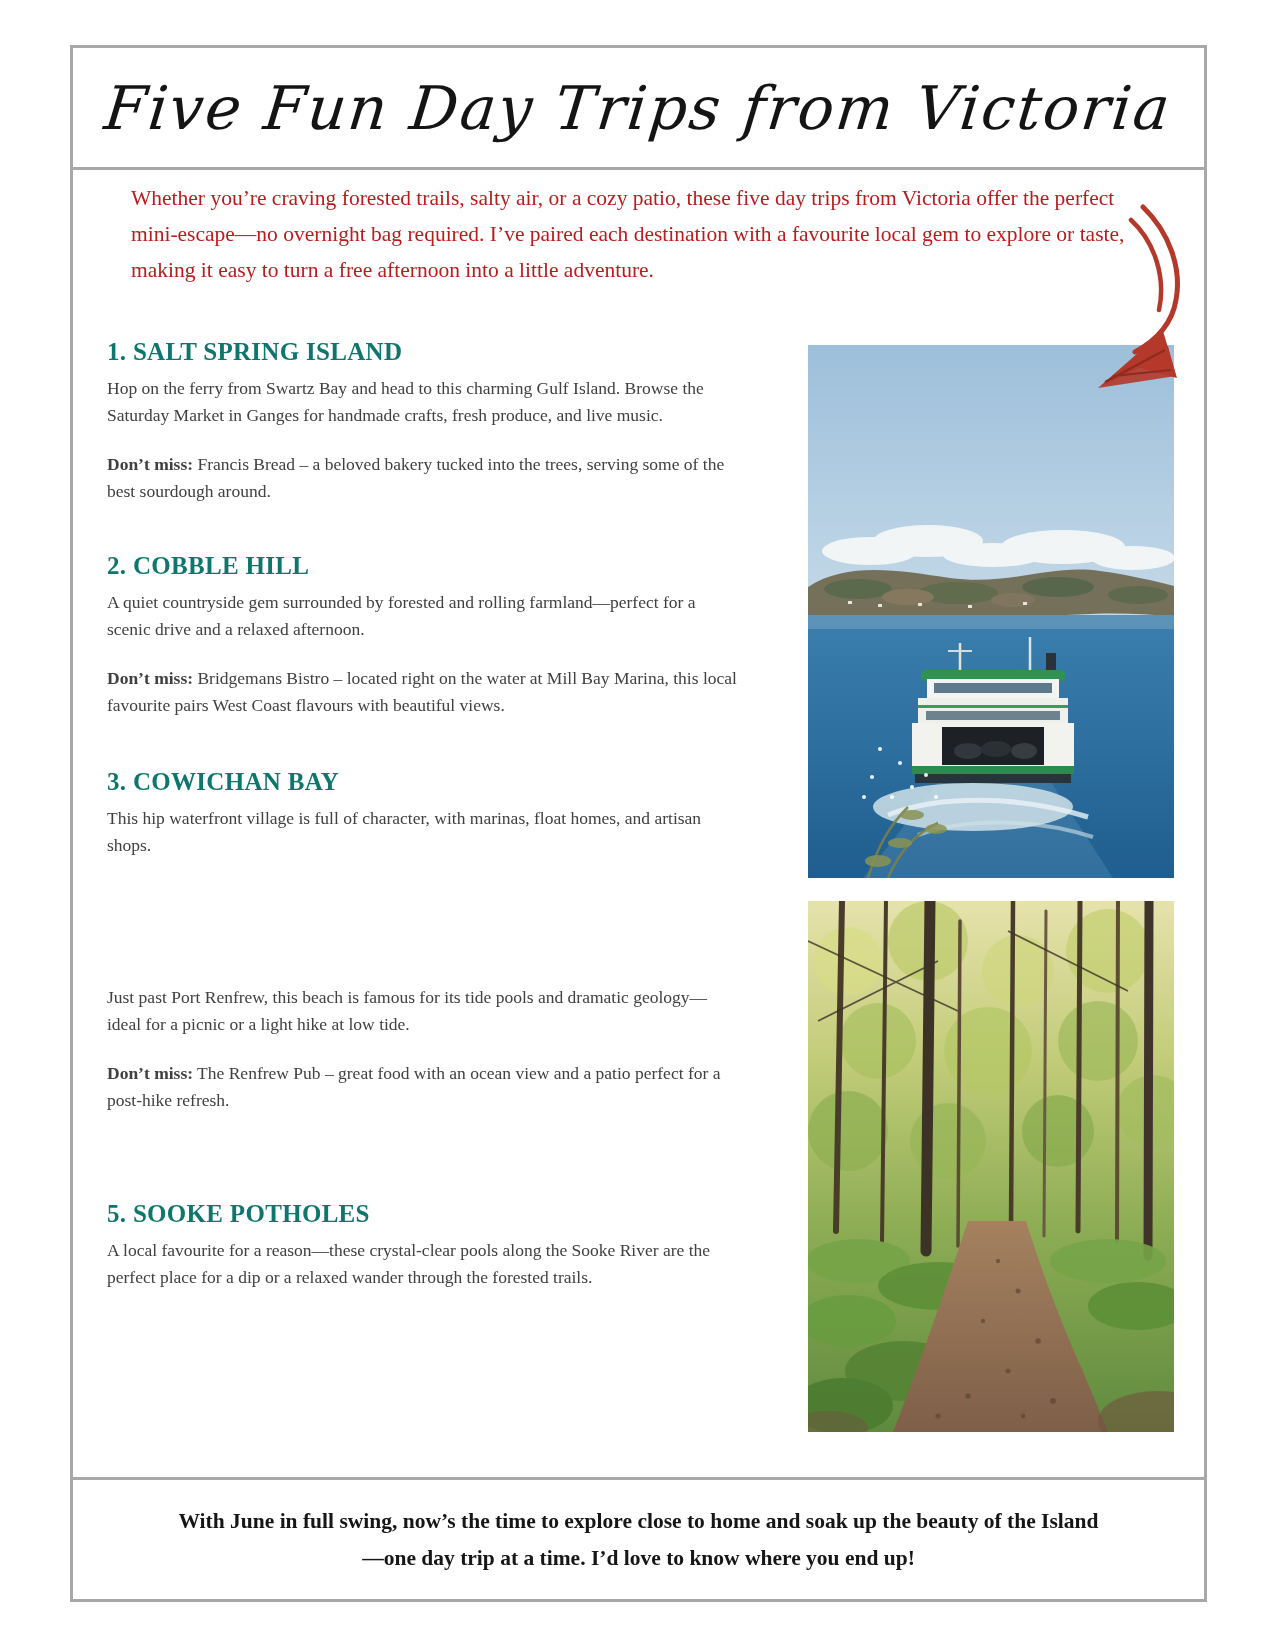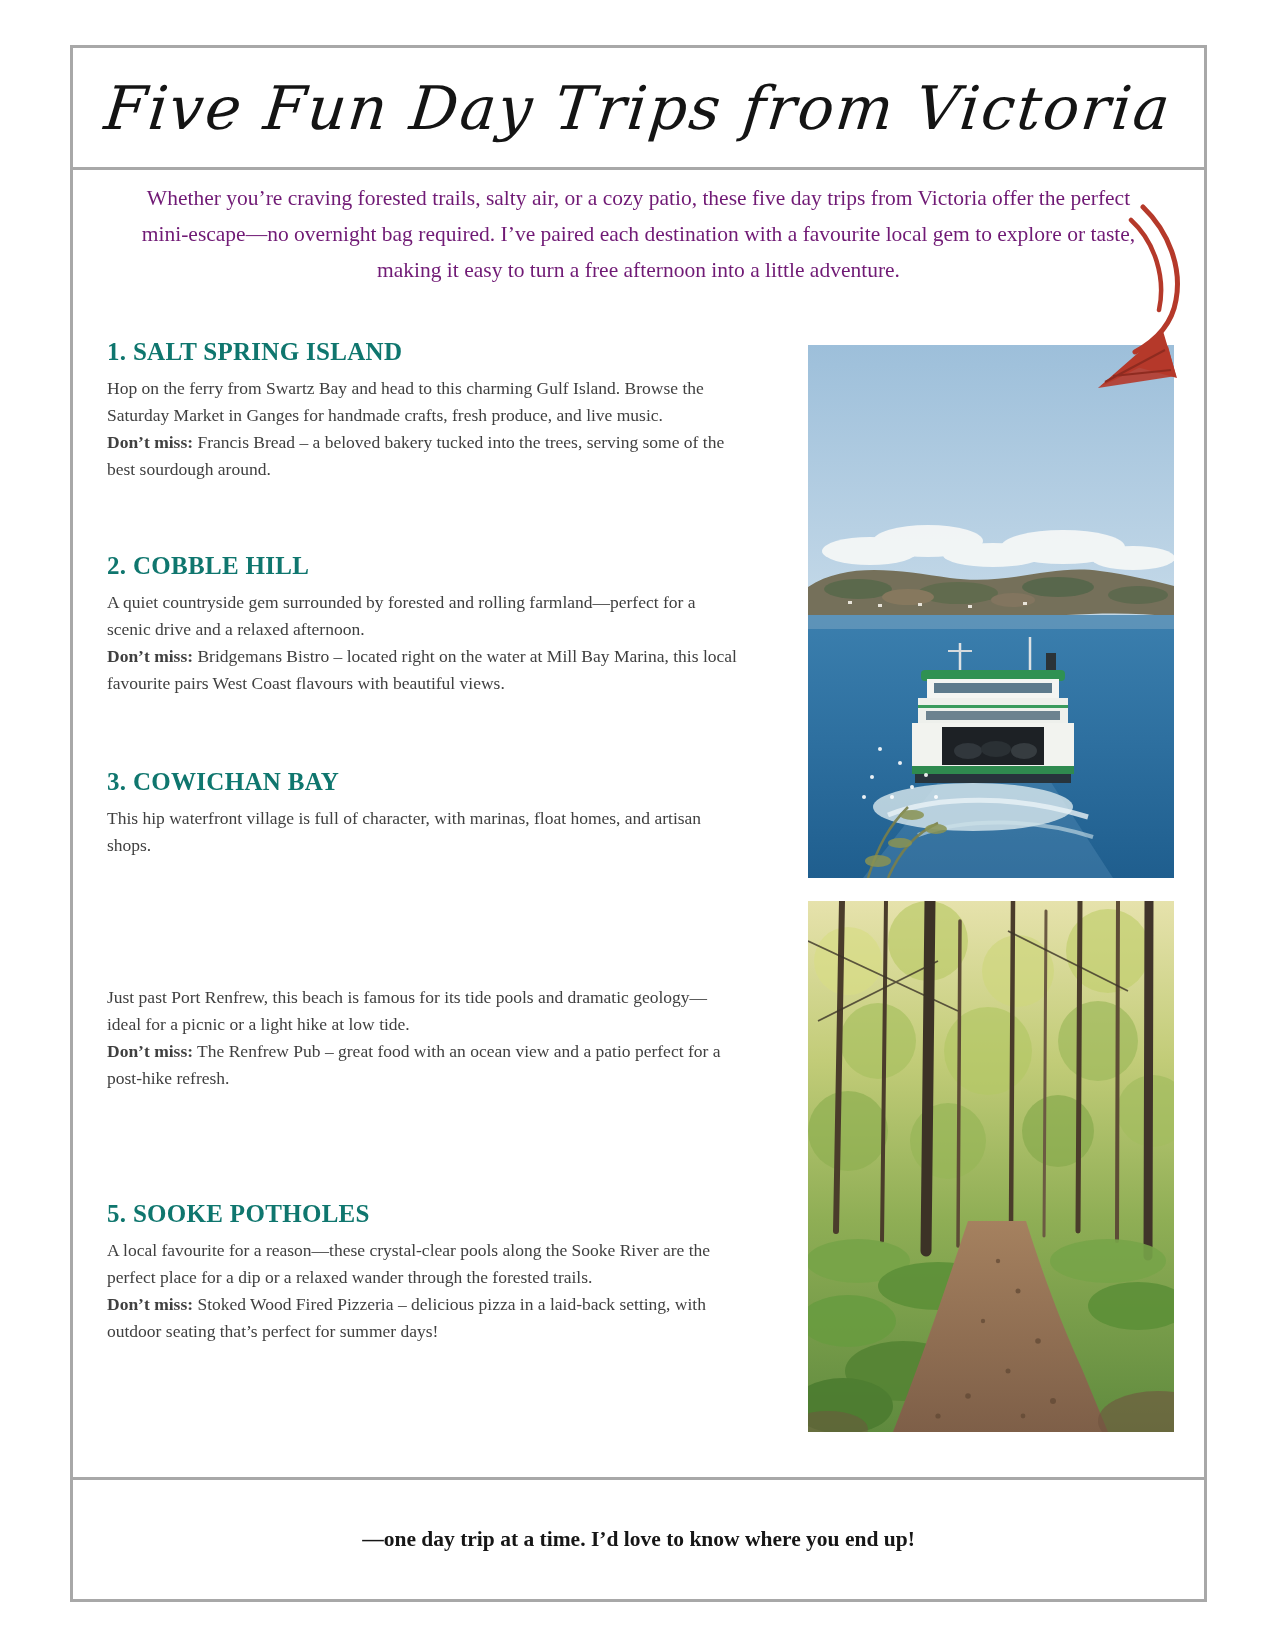--- a/index.html
+++ b/index.html
@@ -15,29 +15,29 @@
     position:absolute;left:0;top:0;width:100%;height:119px;
     border-bottom:3px solid #a8a8a8;display:flex;align-items:center;justify-content:center;
   }
   .title{
     font-family:"DejaVu Serif",serif;font-style:italic;font-weight:normal;
     font-size:60px;letter-spacing:2px;color:#141414;transform:skewX(-6deg);
     white-space:nowrap;
   }
   .intro{
     position:absolute;top:132px;left:50%;transform:translateX(-50%);
-    width:1015px;text-align:center;font-size:21.5px;line-height:36px;color:#701a75;
+    width:1015px;text-align:left;font-size:21.5px;line-height:36px;color:#b91c1c;
   }
   .section{position:absolute;left:34px;width:634px;}
   .section h2{
     margin:0 0 9px 0;font-size:25px;line-height:29px;font-weight:bold;
     letter-spacing:0.3px;color:#0f766e;
   }
   .section p{margin:0;font-size:17.5px;line-height:27px;color:#404040;}
-  .section p.dm{}
+  .section p.dm{margin-top:22px;}
   .sec1{top:289px;} .sec2{top:503px;} .sec3{top:719px;} .sec4{top:936px;} .sec5{top:1151px;}
   .photo{position:absolute;left:735px;width:366px;overflow:hidden;}
   .photo svg{display:block;}
   .photo-ferry{top:297px;height:533px;}
   .photo-forest{top:853px;height:531px;}
   .arrow{position:absolute;left:1000px;top:150px;width:130px;height:205px;}
   .footer{
     position:absolute;left:0;bottom:0;width:100%;height:119px;
     border-top:3px solid #a8a8a8;display:flex;flex-direction:column;
     align-items:center;justify-content:center;
@@ -76,21 +76,20 @@
     </div>
 
     <div class="section sec4">
       <p>Just past Port Renfrew, this beach is famous for its tide pools and dramatic geology—ideal for a picnic or a light hike at low tide.</p>
       <p class="dm"><strong>Don’t miss:</strong><span> The Renfrew Pub – great food with an ocean view and a patio perfect for a post-hike refresh.</span></p>
     </div>
 
     <div class="section sec5">
       <h2>5. SOOKE POTHOLES</h2>
       <p>A local favourite for a reason—these crystal-clear pools along the Sooke River are the perfect place for a dip or a relaxed wander through the forested trails.</p>
-      <p class="dm"><strong>Don’t miss:</strong><span> Stoked Wood Fired Pizzeria – delicious pizza in a laid-back setting, with outdoor seating that’s perfect for summer days!</span></p>
     </div>
 
     <div class="photo photo-ferry">
       <svg width="366" height="533" viewBox="0 0 366 533" preserveAspectRatio="none">
         <defs>
           <linearGradient id="skyG" x1="0" y1="0" x2="0" y2="1">
             <stop offset="0" stop-color="#9dbfda"></stop>
               <stop offset="1" stop-color="#c9dcea"></stop>
           </linearGradient>
           <linearGradient id="waterG" x1="0" y1="0" x2="0" y2="1">
@@ -245,17 +244,18 @@
       <svg width="130" height="205" viewBox="0 0 130 205">
         <path d="M70 9 C 96 34, 109 70, 103 102 C 99 126, 84 142, 62 154" stroke="#b5392a" stroke-width="5" fill="none" stroke-linecap="round"></path>
         <path d="M58 22 C 82 44, 93 80, 86 112" stroke="#b5392a" stroke-width="4.5" fill="none" stroke-linecap="round"></path>
         <polygon points="25,190 90,133 104,180 60,168 96,155" fill="#b5392a"></polygon>
         <polygon points="25,190 95,148 103,178" fill="#b5392a" opacity="0.9"></polygon>
         <path d="M32 184 L92 152 M40 178 L98 172" stroke="#8e2b20" stroke-width="2" fill="none"></path>
       </svg>
     </div>
 
     <div class="footer">
+      <div>With June in full swing, now’s the time to explore close to home and soak up the beauty of the Island</div>
       <div>—one day trip at a time. I’d love to know where you end up!</div>
     </div>
 
   </div>
 </div>
 
 </body></html>

